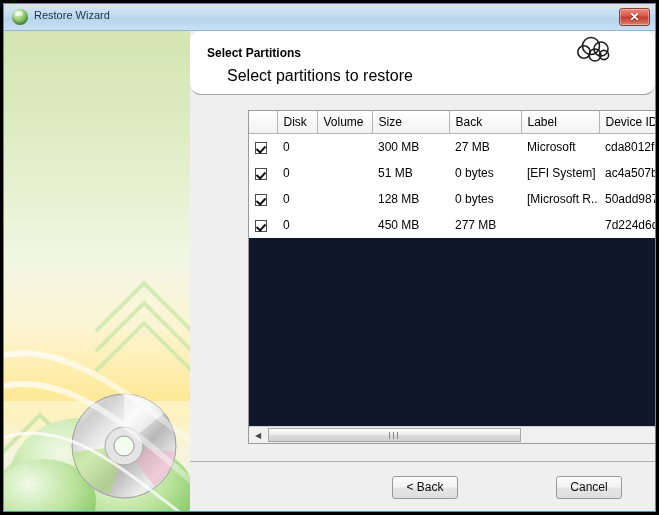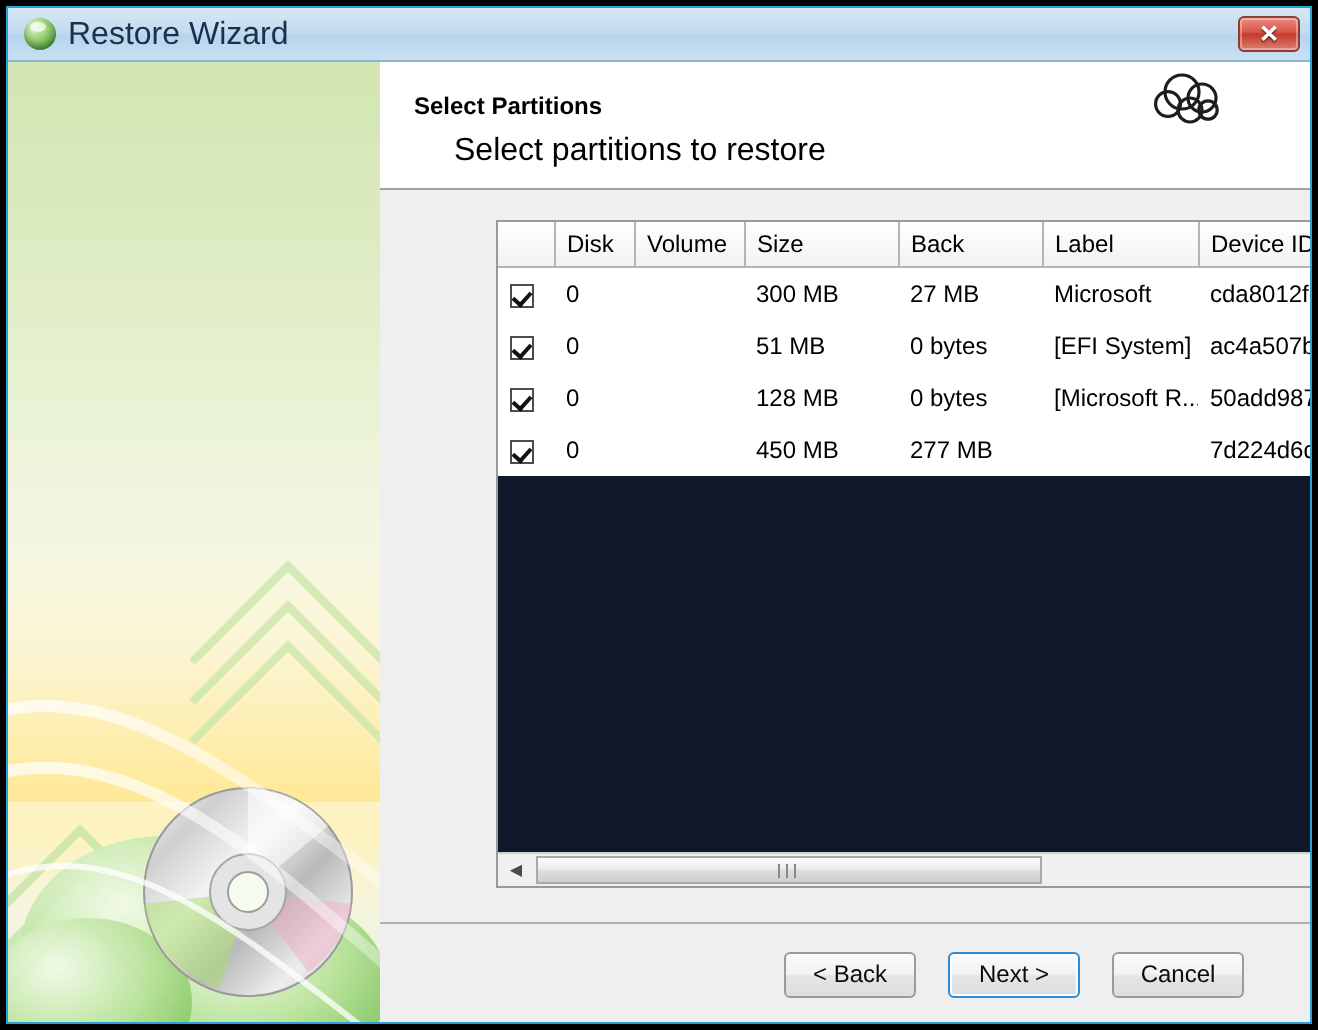--- a/index.html
+++ b/index.html
@@ -54,21 +54,21 @@
     content: "";
     position: absolute;
     left: 3px; top: 2px;
     width: 8px; height: 5px;
     border-radius: 50%;
     background: rgba(255,255,255,0.65);
   }
   #title-text {
     position: absolute;
     left: 30px; top: 5px;
-    font-size: 16px;
+    font-size: 11px;
     color: #17324a;
     white-space: nowrap;
     text-align: right;
   }
   #close-button {
     position: absolute;
     right: 5px; top: 4px;
     width: 31px; height: 18px;
     box-sizing: border-box;
     border: 1px solid #8d3b35;
@@ -120,20 +120,21 @@
 
   
   #header {
     position: absolute;
     left: 0; top: 0;
     width: 100%;
     height: 64px;
     background: #ffffff;
     border-bottom: 1px solid #a0a0a0;
     box-sizing: border-box;
+    border-radius: 11px;
   }
   #header-title {
     position: absolute;
     left: 17px; top: 15px;
     font-size: 12px;
     font-weight: bold;
     color: #000000;
   }
   #header-subtitle {
     position: absolute;
@@ -464,19 +465,18 @@
           </div>
           <div class="arrow right">
             <span>▶</span>
           </div>
         </div>
       </div>
 
       <div id="footer-divider"></div>
       <div id="footer">
         <div class="btn" id="btn-back">&lt; Back</div>
-        <div class="btn" id="btn-next">Next &gt;</div>
         <div class="btn" id="btn-cancel">Cancel</div>
       </div>
 
     </div>
   </div>
 </div>
 
 </body></html>

